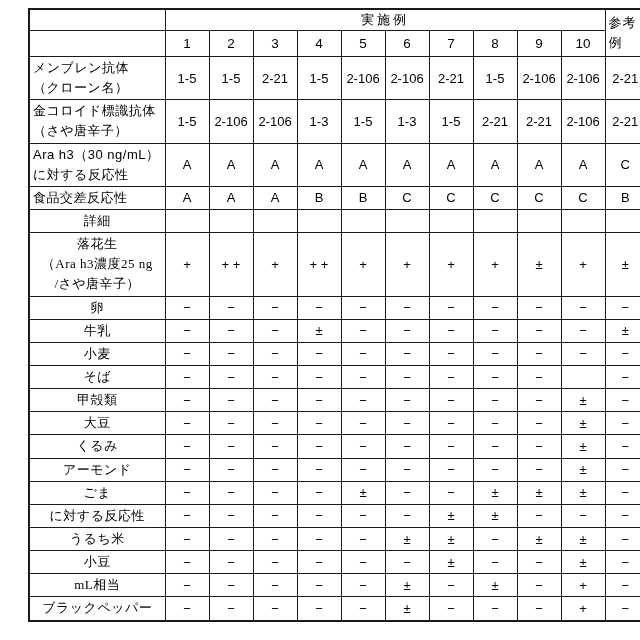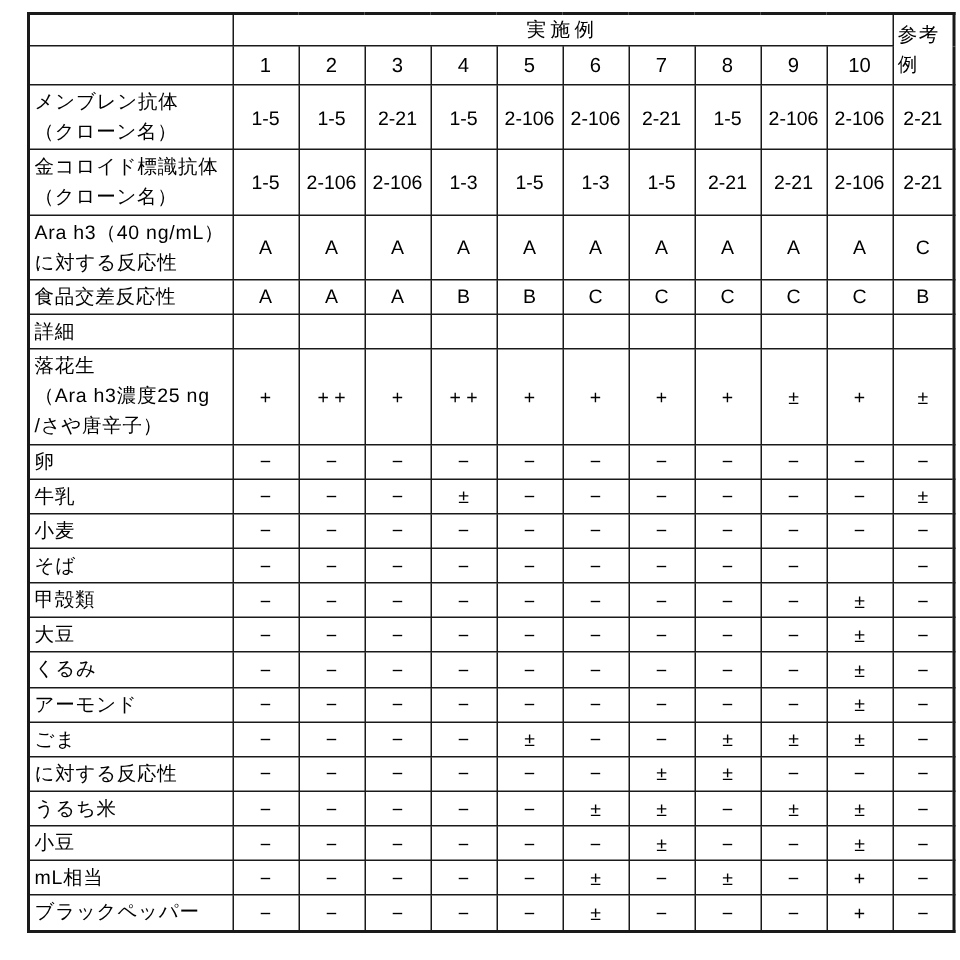--- a/index.html
+++ b/index.html
@@ -6,21 +6,21 @@
     margin: 0;
     padding: 0;
     background: #ffffff;
     font-family: "Liberation Sans", "DejaVu Sans", sans-serif;
     color: #000000;
   }
   .page {
     width: 640px;
     height: 640px;
     box-sizing: border-box;
-    padding: 8px 18px;
+    padding: 8px 28px;
     background: #ffffff;
     overflow: hidden;
   }
   table.results {
     border-collapse: collapse;
     table-layout: fixed;
     width: 619px;
     border: 2px solid #1a1a1a;
     font-size: 13px;
     color: #000000;
@@ -54,21 +54,21 @@
     text-align: center;
     font-size: 13.5px;
   }
   td.label {
     white-space: pre-line;
     line-height: 1.55;
     letter-spacing: 0.5px;
     padding: 2px 4px;
   }
   td.label.align-left  { text-align: left; }
-  td.label.align-right { text-align: left; }
+  td.label.align-right { text-align: center; font-family: Liberation Serif, serif; }
   td.val {
     text-align: center;
     font-size: 13px;
   }
 </style>
 </head>
 <body>
 
 <div class="page">
   <table class="results">
@@ -117,35 +117,35 @@
           <td class="val">2-106</td>
           <td class="val">2-106</td>
           <td class="val">2-21</td>
           <td class="val">1-5</td>
           <td class="val">2-106</td>
           <td class="val">2-106</td>
           <td class="val">2-21</td>
         </tr>
         <tr>
           <td class="label align-left">金コロイド標識抗体
-（クローン名）</td>
+（さや唐辛子）</td>
           <td class="val">1-5</td>
           <td class="val">2-106</td>
           <td class="val">2-106</td>
           <td class="val">1-3</td>
           <td class="val">1-5</td>
           <td class="val">1-3</td>
           <td class="val">1-5</td>
           <td class="val">2-21</td>
           <td class="val">2-21</td>
           <td class="val">2-106</td>
           <td class="val">2-21</td>
         </tr>
         <tr>
-          <td class="label align-left">Ara h3（40 ng/mL）
+          <td class="label align-left">Ara h3（30 ng/mL）
 に対する反応性</td>
           <td class="val">A</td>
           <td class="val">A</td>
           <td class="val">A</td>
           <td class="val">A</td>
           <td class="val">A</td>
           <td class="val">A</td>
           <td class="val">A</td>
           <td class="val">A</td>
           <td class="val">A</td>

